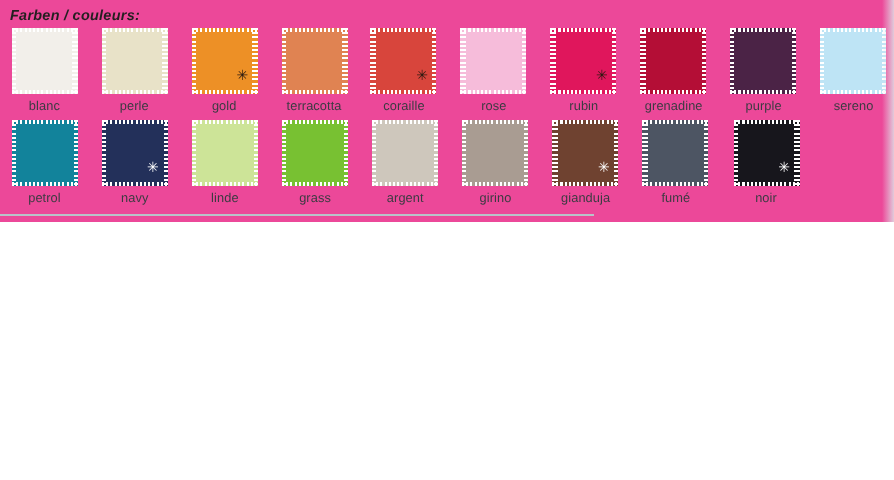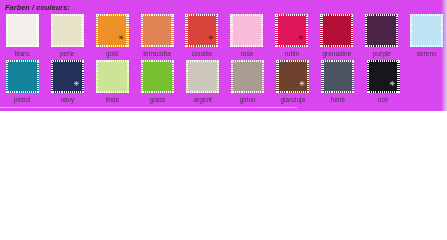--- a/index.html
+++ b/index.html
@@ -12,21 +12,21 @@
     height: 111px;
     overflow: hidden;
     font-family: "Liberation Sans", sans-serif;
     -webkit-font-smoothing: antialiased;
   }
 
   .sheet {
     position: relative;
     width: 447px;
     height: 111px;
-    background: #d946ef;
+    background: #ec4899;
     box-sizing: border-box;
   }
 
   .heading {
     position: absolute;
     left: 5px;
     top: 3px;
     font-size: 7.2px;
     font-weight: bold;
     font-style: italic;

